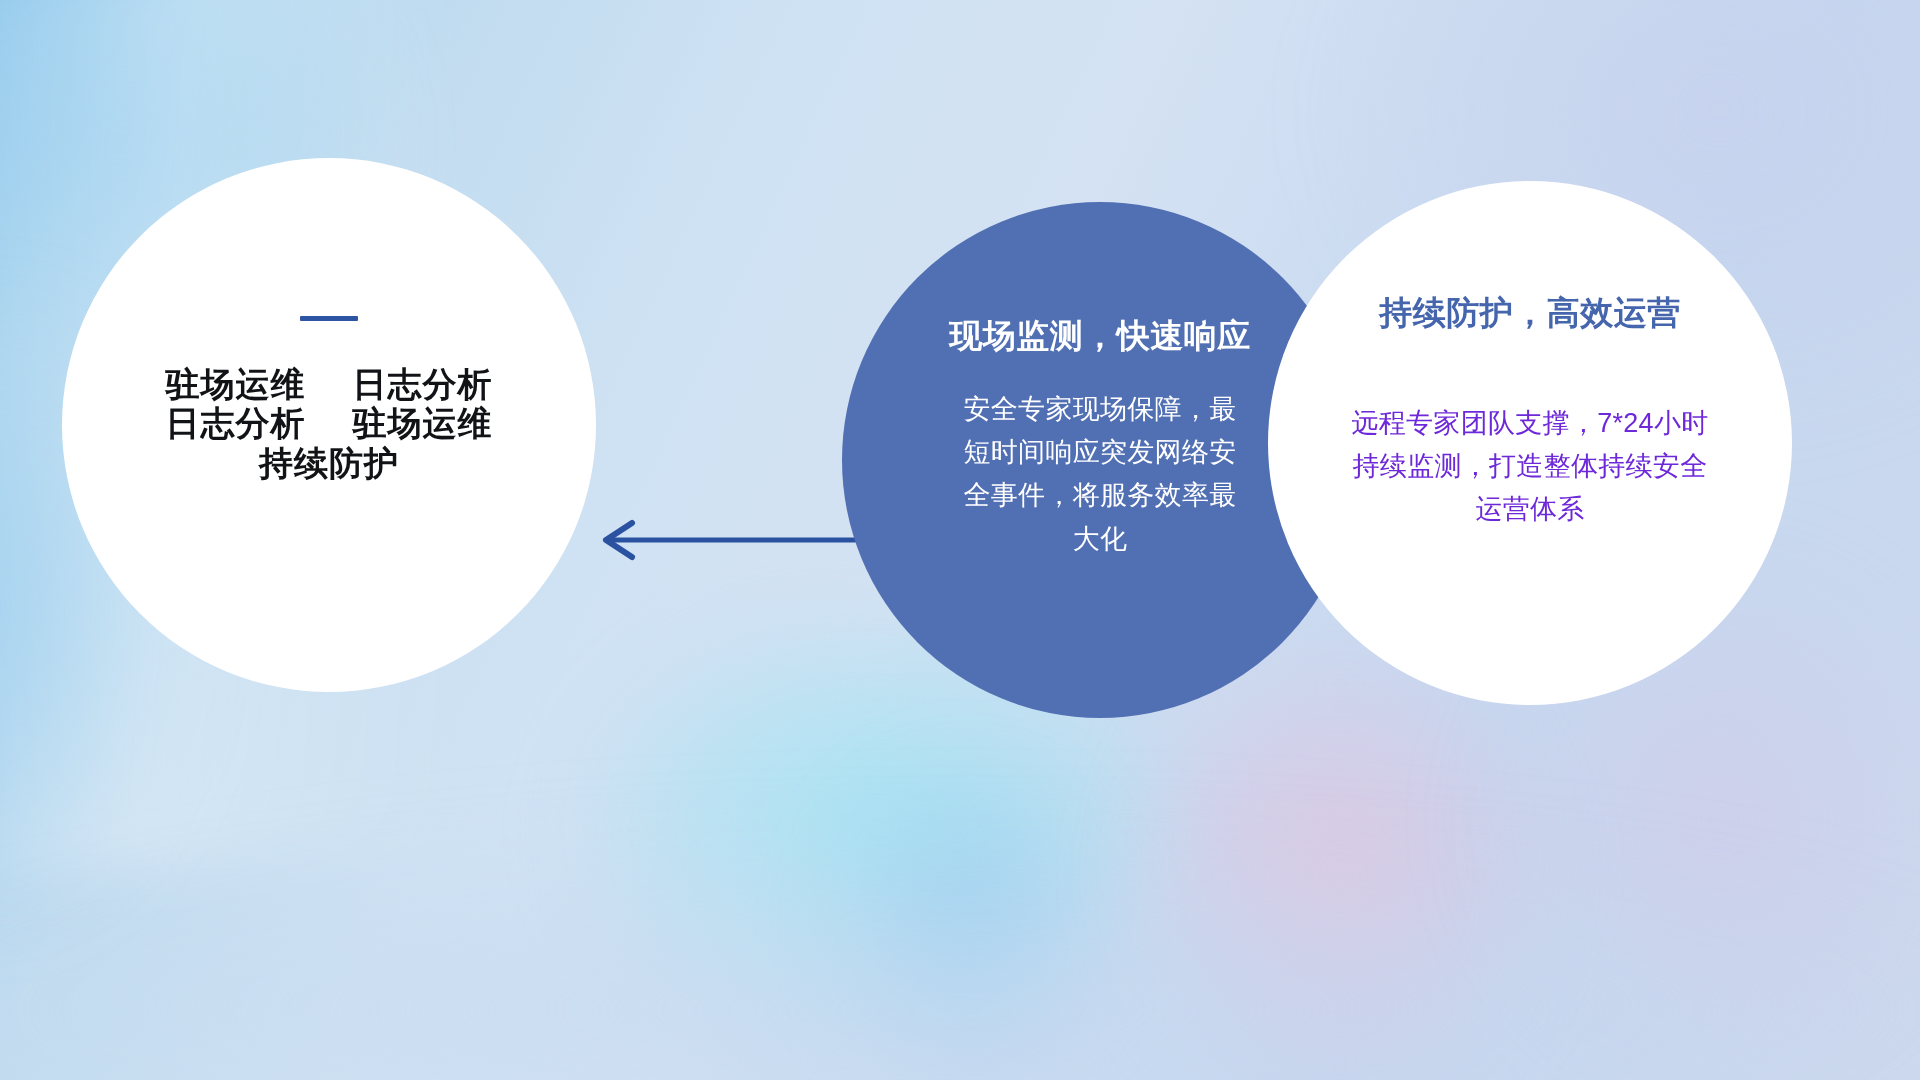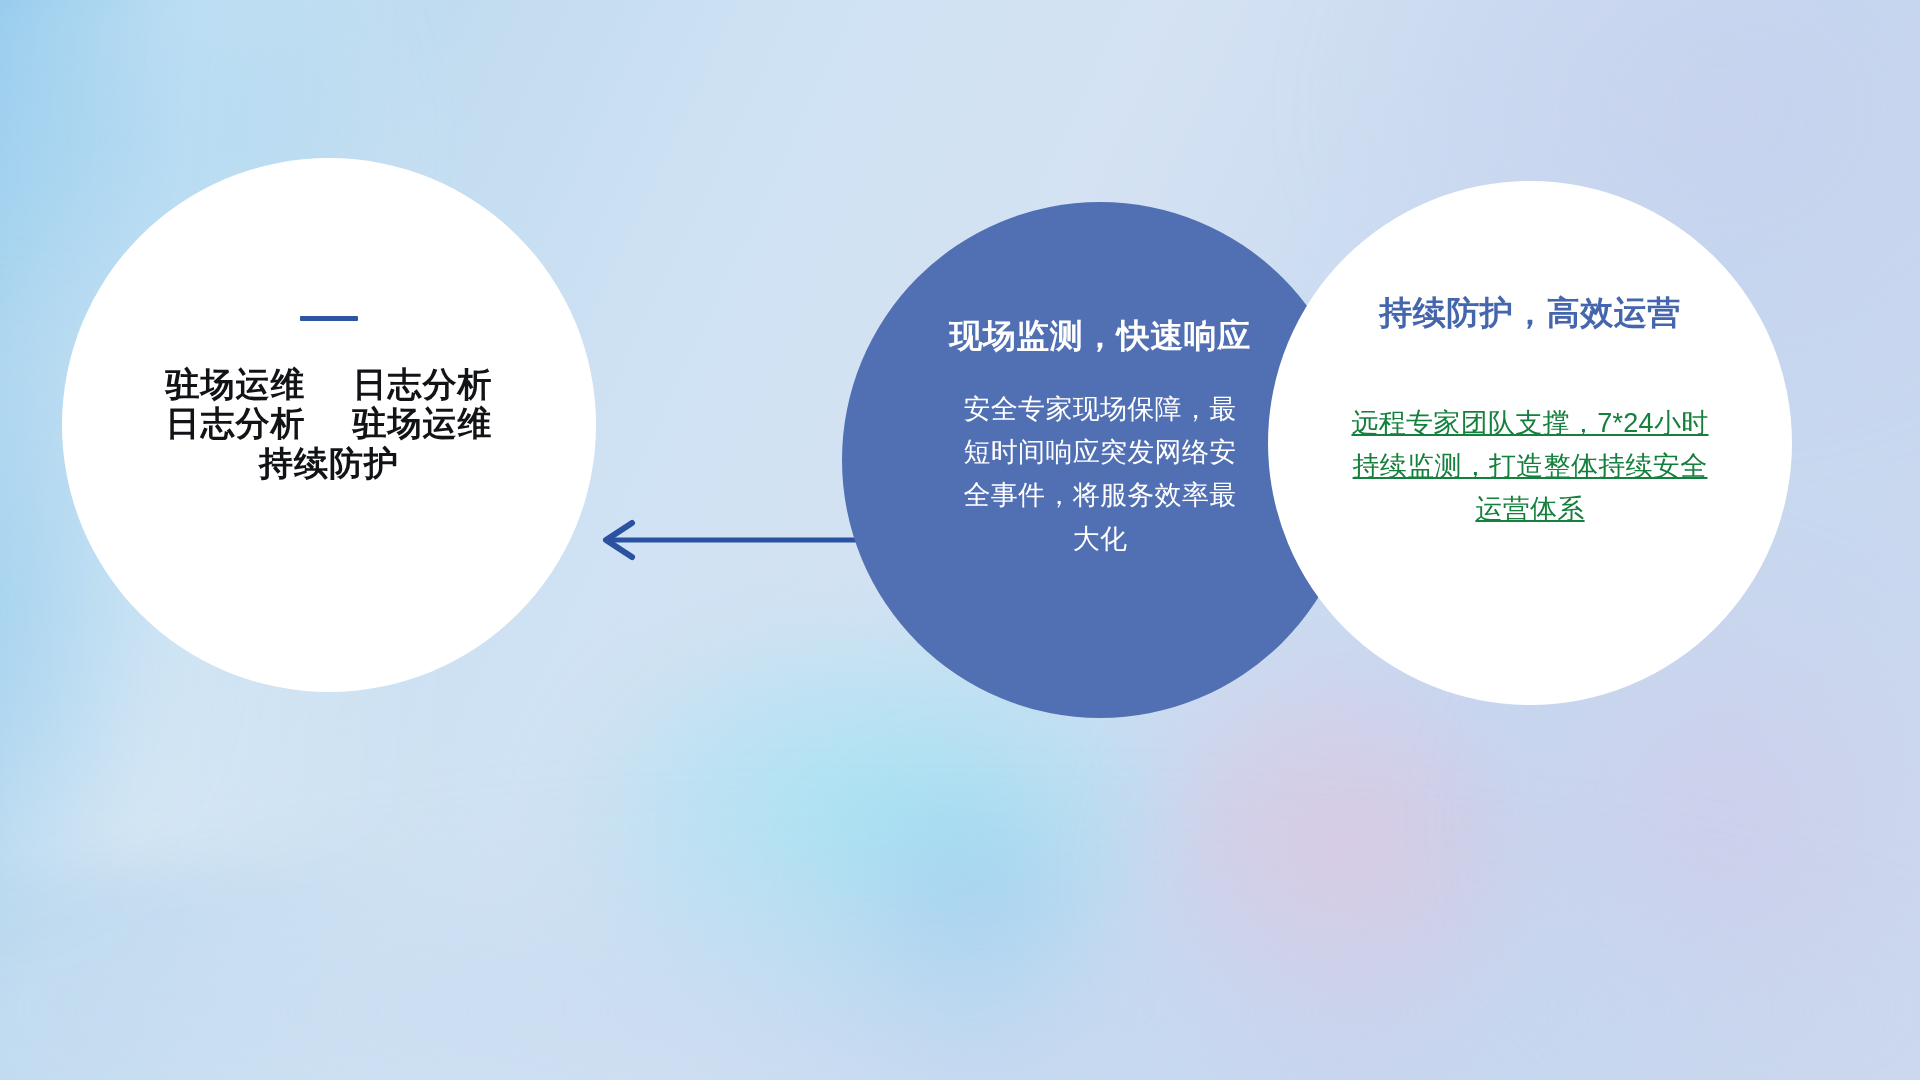--- a/index.html
+++ b/index.html
@@ -194,24 +194,23 @@
     font-weight: bold;
     color: #4566ad;
     white-space: nowrap;
     letter-spacing: 0.5px;
   }
   .circle-right .body {
     margin-top: 66px;
     width: 366px;
     font-size: 27px;
     line-height: 1.60;
-    color: #15803d;
+    color: #6d28d9;
     text-align: center;
     letter-spacing: 0.3px;
-    text-decoration: underline;
   }
 </style>
 </head>
 <body>
 
 <div id="slide">
 
   <div class="bg-base"></div>
   <div class="bg-blob blob-topleft"></div>
   <div class="bg-blob blob-leftmid"></div>

